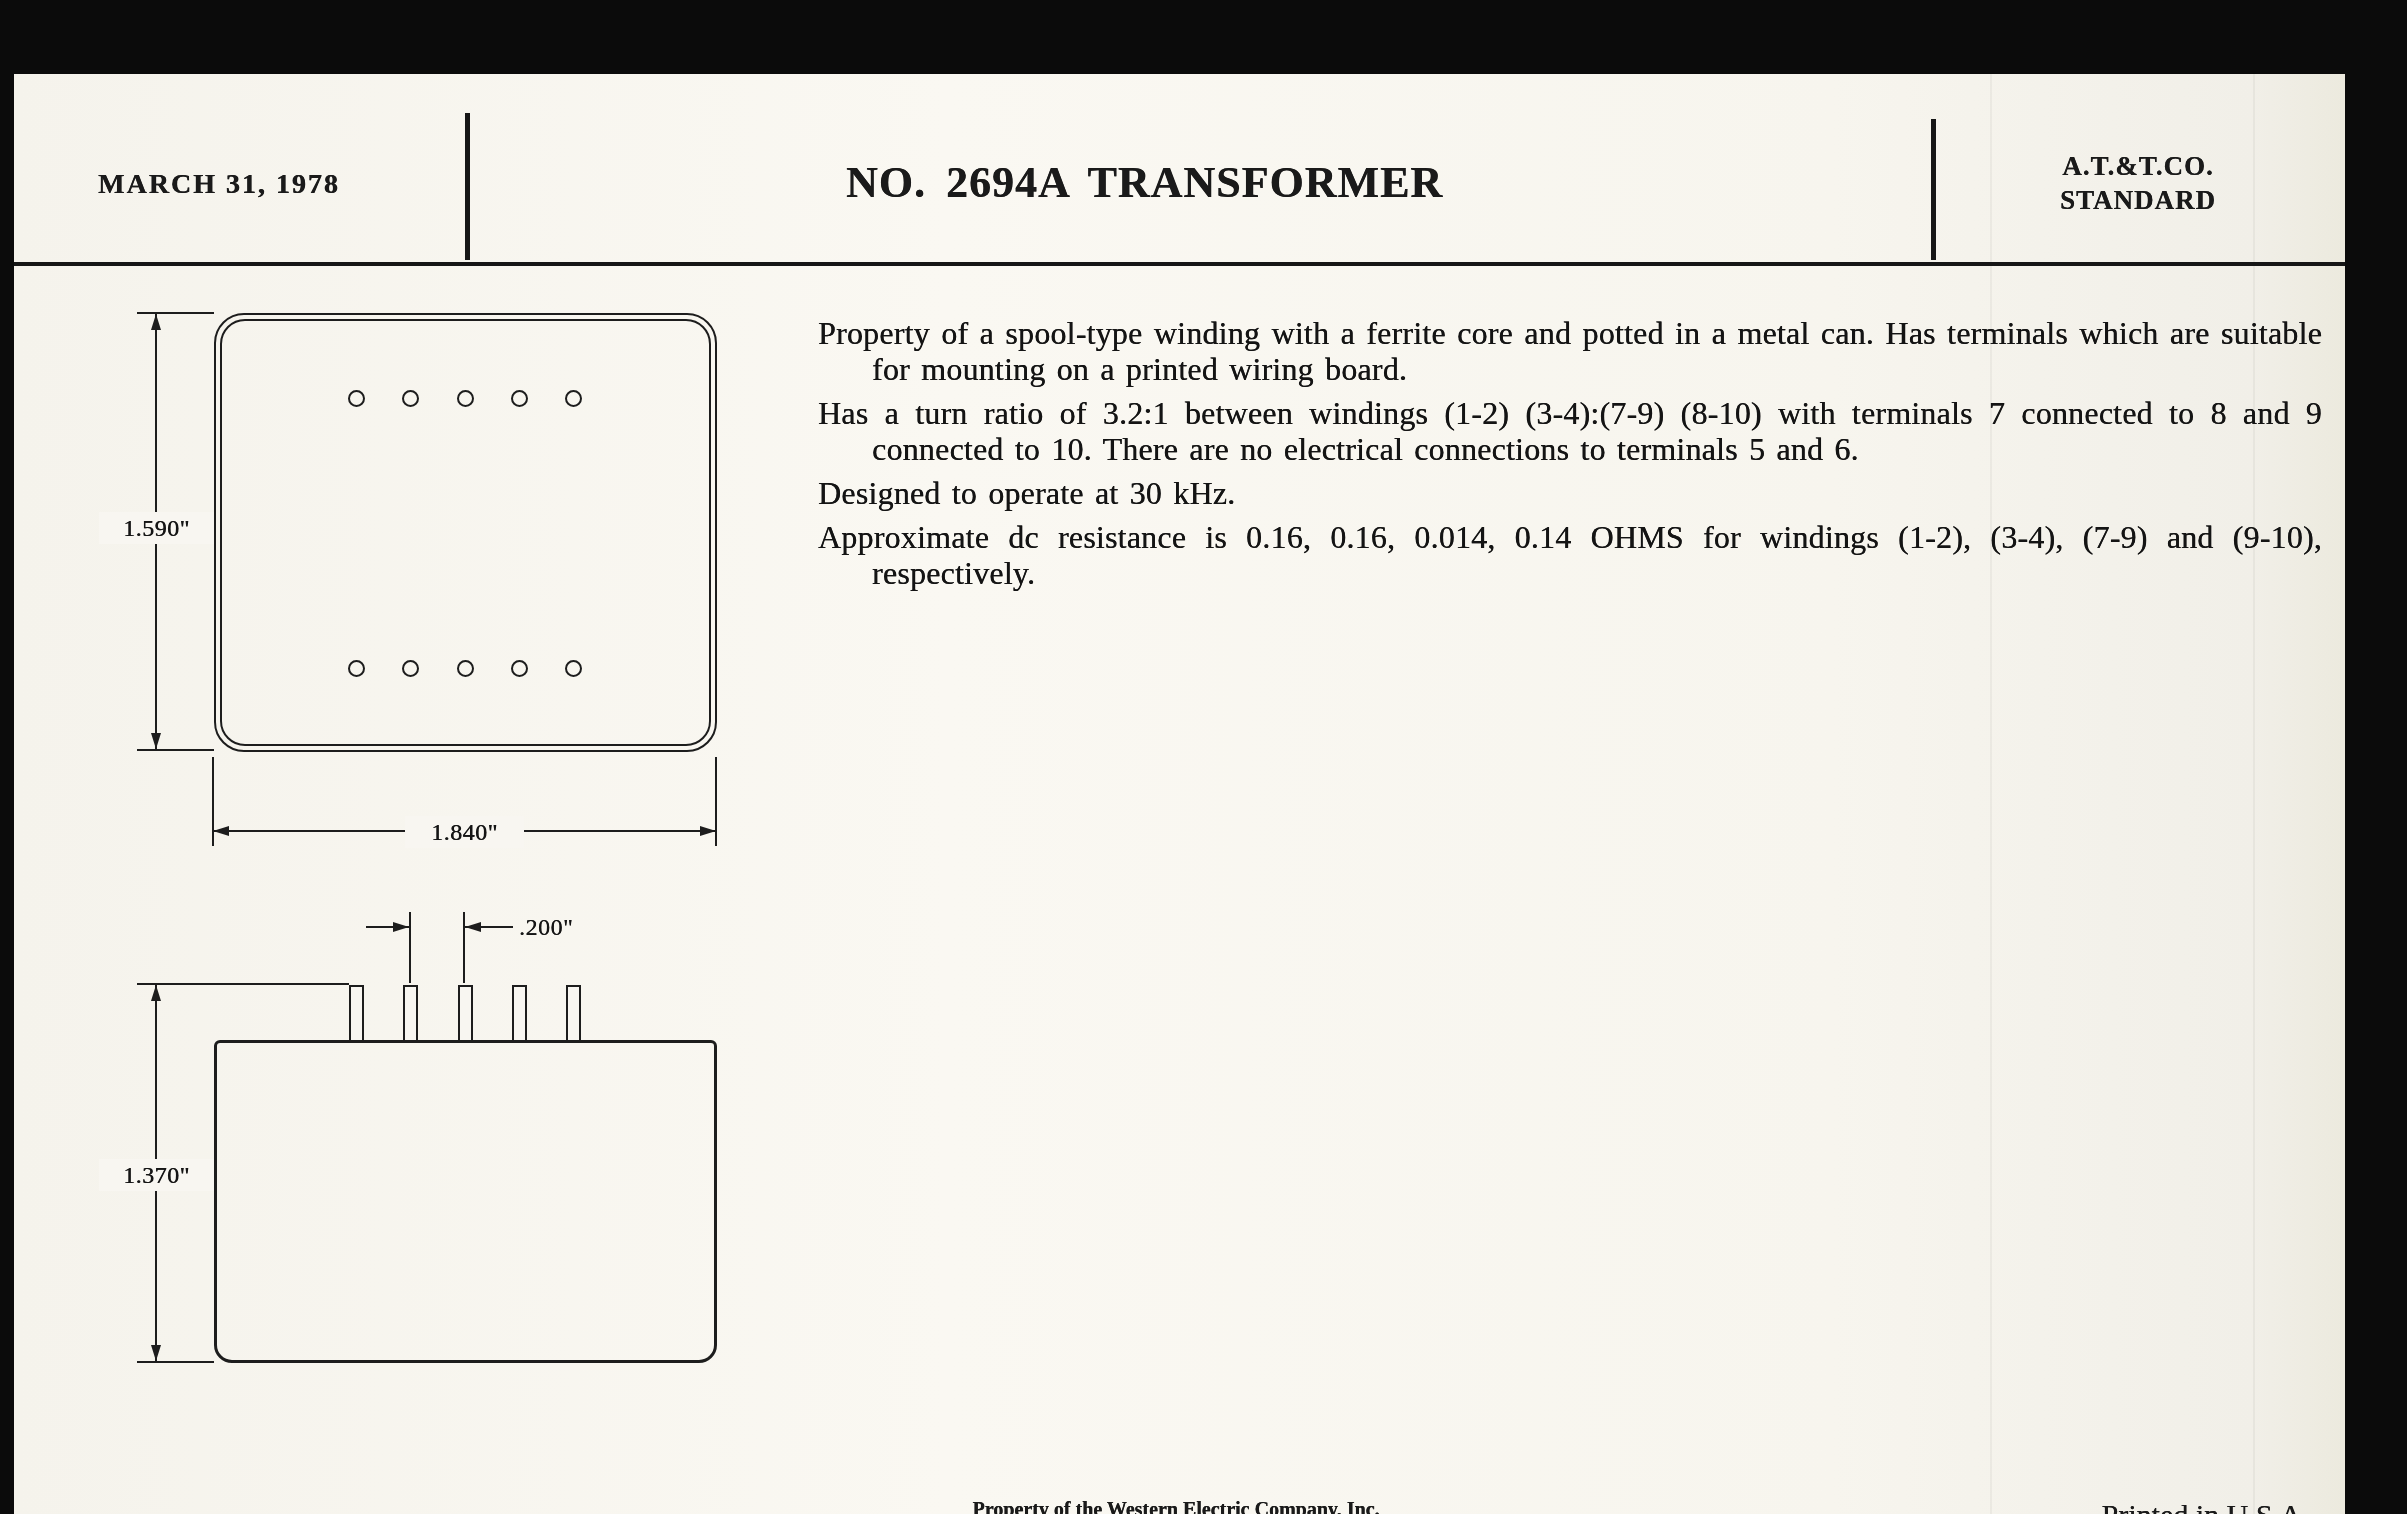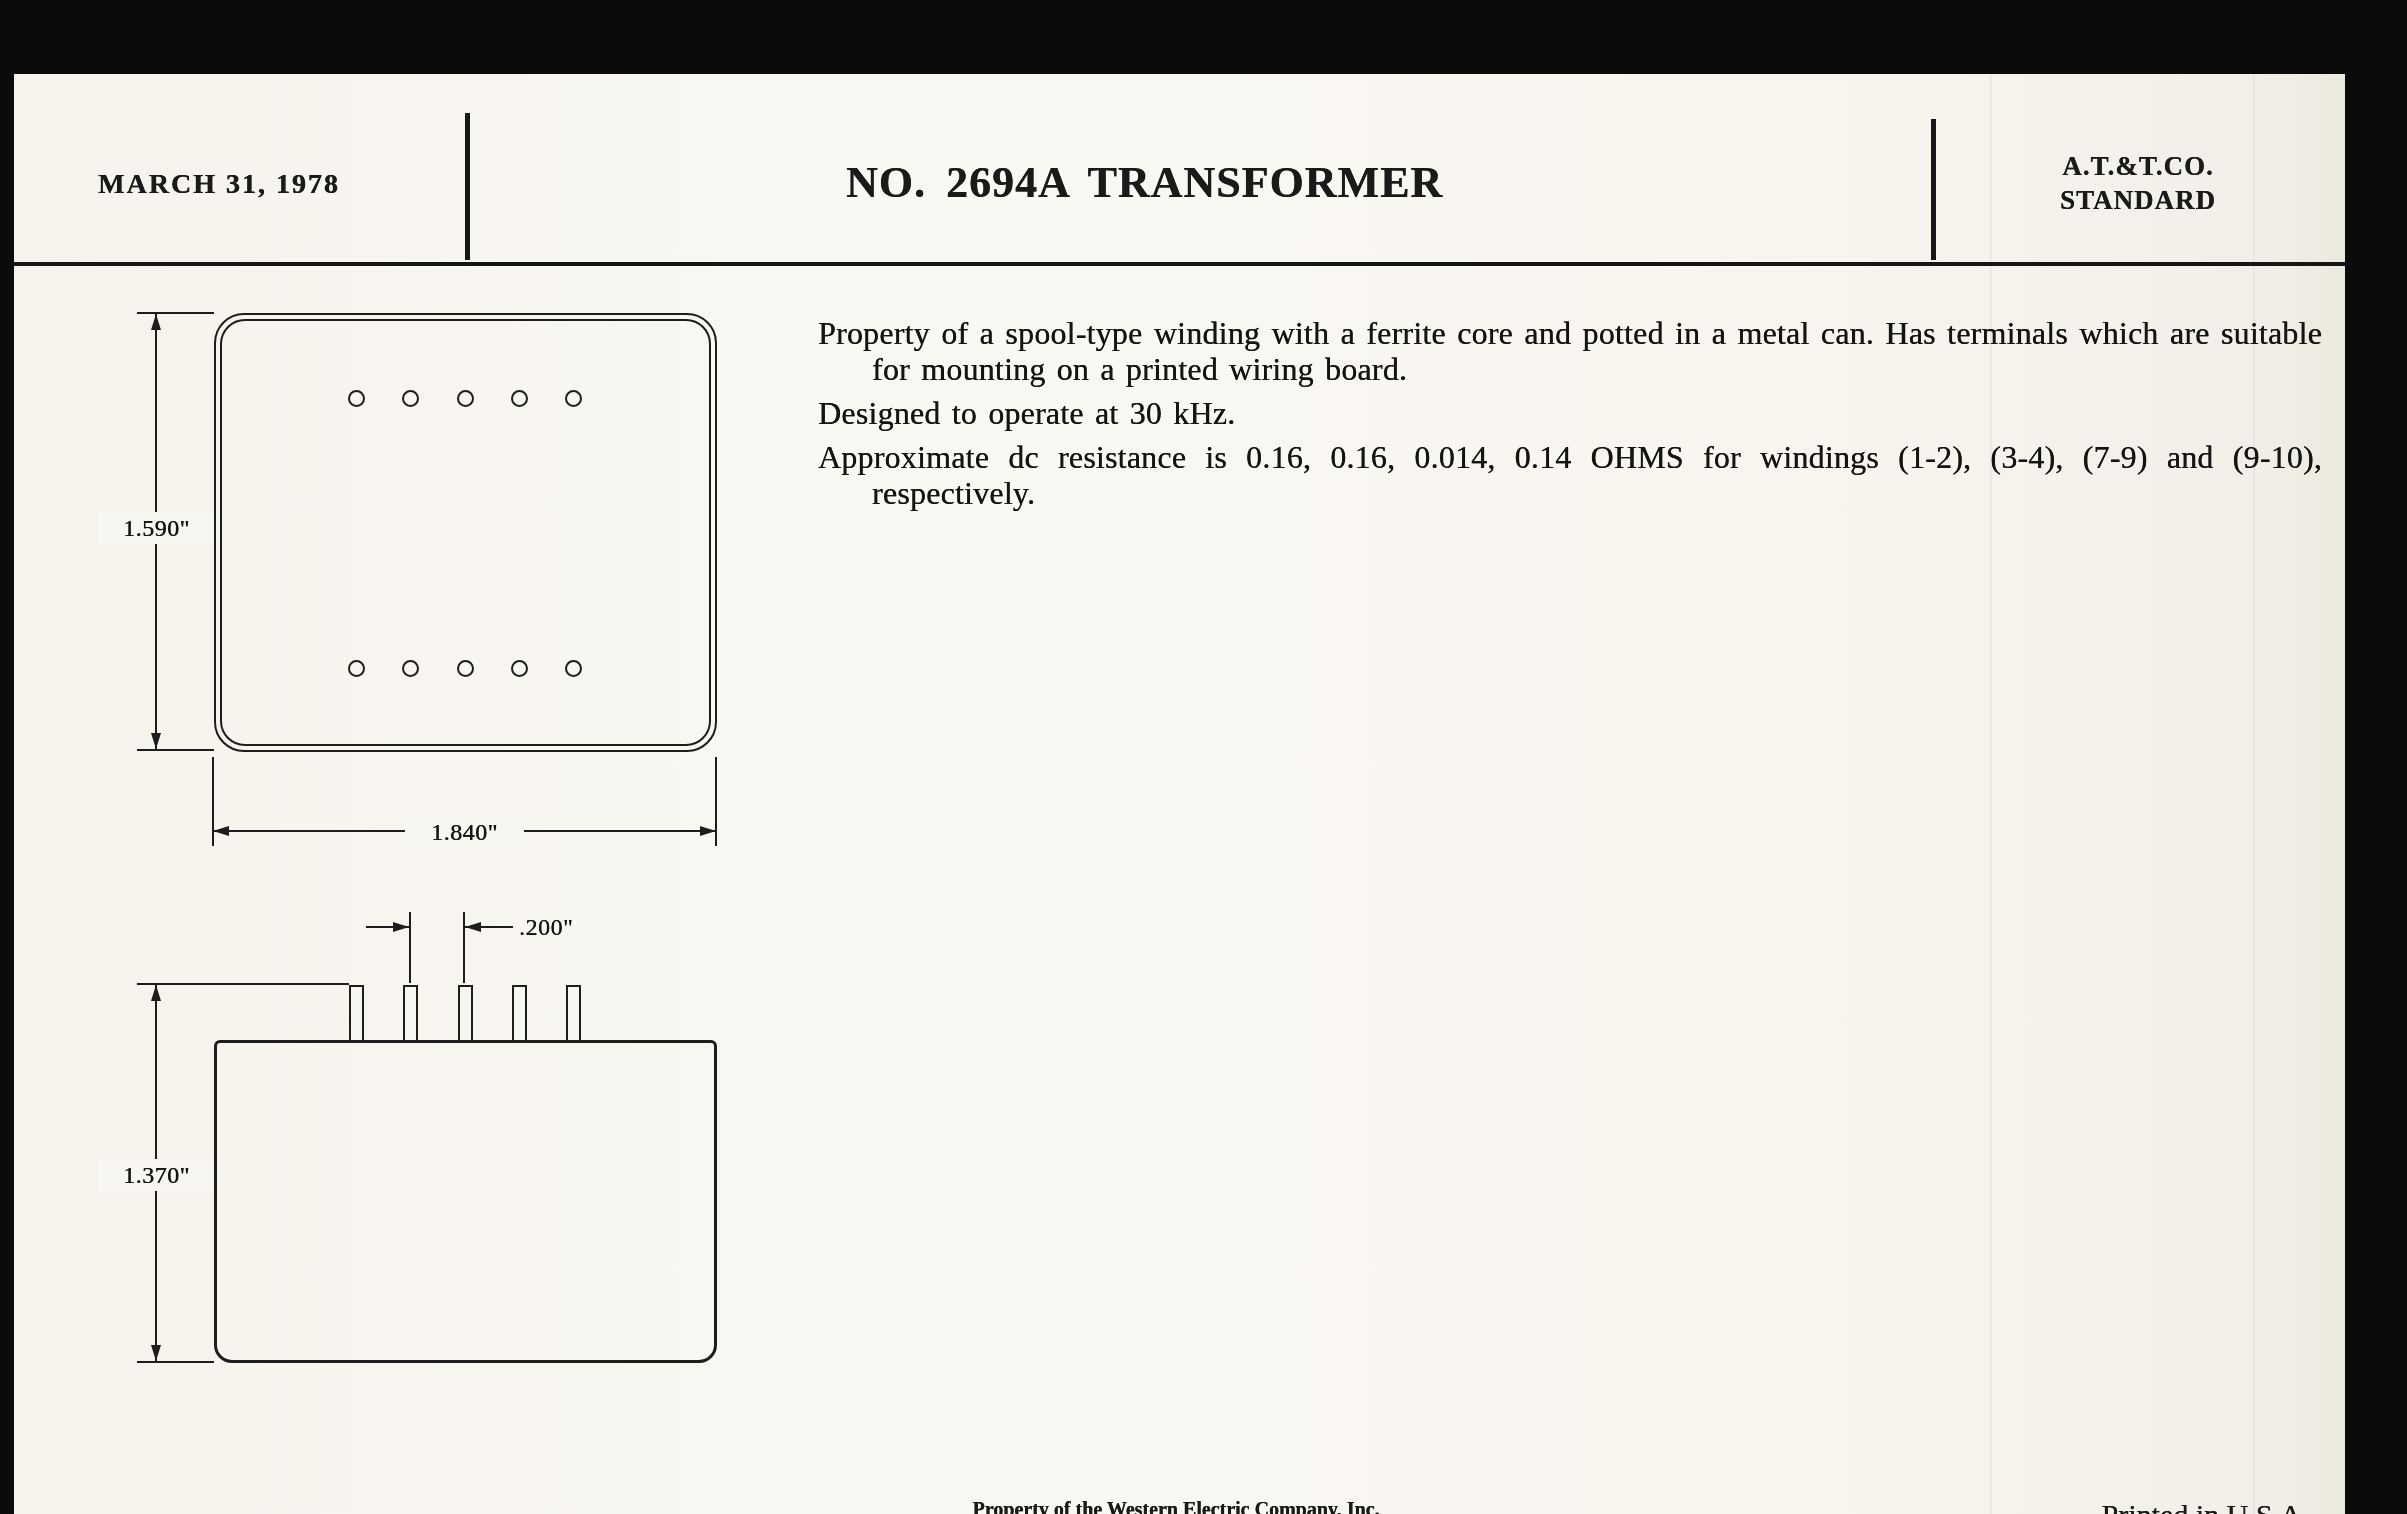--- a/index.html
+++ b/index.html
@@ -102,20 +102,21 @@
 
   <div class="ln" style="left:123px;top:909px;width:212px;height:2px"></div>
   <div class="ln" style="left:123px;top:1287px;width:77px;height:2px"></div>
   <div class="ln" style="left:141px;top:911px;width:2px;height:376px"></div>
   <div class="ah up" style="left:137px;top:911px"></div>
   <div class="ah down" style="left:137px;top:1271px"></div>
   <div class="dlab" style="left:85px;top:1085px;width:115px">1.370"</div>
 
   <div class="desc">
     <p>Property of a spool-type winding with a ferrite core and potted in a metal can. Has terminals which are suitable for mounting on a printed wiring board.</p>
+    <p>Has a turn ratio of 3.2:1 between windings (1-2) (3-4):(7-9) (8-10) with terminals 7 connected to 8 and 9 connected to 10. There are no electrical connections to terminals 5 and 6.</p>
     <p>Designed to operate at 30 kHz.</p>
     <p>Approximate dc resistance is 0.16, 0.16, 0.014, 0.14 OHMS for windings (1-2), (3-4), (7-9) and (9-10), respectively.</p>
   </div>
 
   <div class="foot-prop">Property of the Western Electric Company, Inc.</div>
   <div class="foot-printed">Printed in U.S.A.</div>
 
 </div>
 
 

